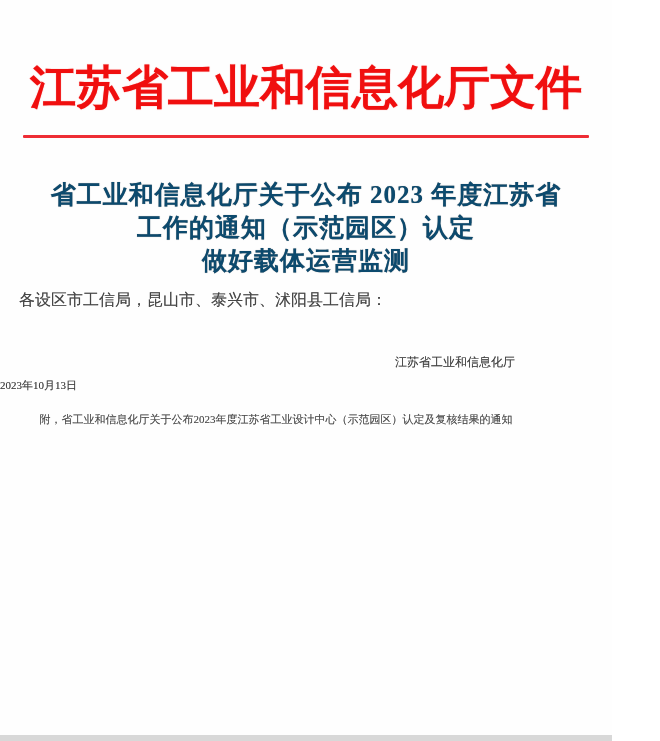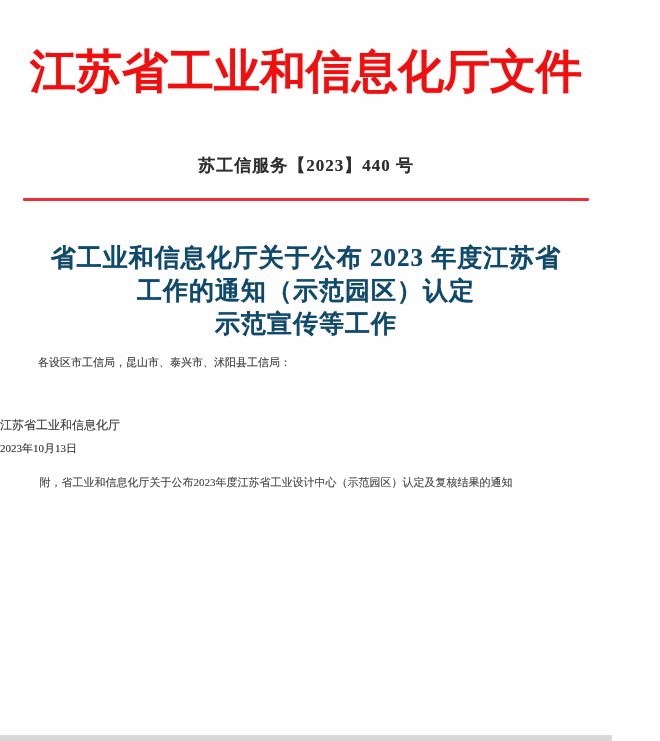--- a/index.html
+++ b/index.html
@@ -4,21 +4,21 @@
 <style>
   html, body { margin: 0; padding: 0; background: #ffffff; }
   .page {
     position: relative;
     width: 612px;
     height: 741px;
     background: #fefefe;
     overflow: hidden;
     font-family: "Liberation Serif", serif;
     box-sizing: border-box;
-    padding-top: 46px;
+    padding-top: 62px;
   }
   .masthead {
     margin: 0;
     text-align: center;
     font-size: 46px;
     line-height: 1.12;
     font-weight: 900;
     color: #f00f0f;
     letter-spacing: 0px;
     text-shadow: 0 0 1px rgba(240,16,16,.55);
@@ -43,45 +43,45 @@
     margin-top: 40px;
     text-align: center;
     font-size: 25px;
     line-height: 33px;
     font-weight: 700;
     color: #0c4a6e;
     letter-spacing: 1px;
     text-shadow: 0 0 .7px rgba(30,30,30,.55);
   }
   .body-text {
-    margin: 12px 23px 0 38px;
-    font-size: 11px;
+    margin: 12px 23px 0 19px;
+    font-size: 16px;
     line-height: 22.5px;
     color: #464646;
     text-align: justify;
     text-justify: inter-ideograph;
     text-shadow: 0 0 .5px rgba(70,70,70,.55);
-    font-family: Liberation Mono, monospace;
   }
   .addressee { line-height: 22px; }
   .para {
     margin: 0;
     text-indent: 2em;
   }
   .attachment {
     margin: 26px 0 0 0;
     text-indent: 1.7em;
   }
   .signature {
     margin-top: 40px;
     font-size: 12px;
     color: #3f3f3f;
     text-shadow: 0 0 .5px rgba(60,60,60,.5);
   }
   .issuer {
+    text-align: right;
     margin-right: 97px;
     line-height: 23px;
   }
   .date {
     margin-right: 107px;
     font-size: 11px;
     line-height: 23px;
   }
   .footer-note {
     margin: 15px 23px 8px 23px;
@@ -99,28 +99,27 @@
     background: #d8d8d8;
   }
 </style>
 </head>
 <body>
 
 <div class="page">
 
   <h1 class="masthead">江苏省工业和信息化厅文件</h1>
 
-  <div class="doc-number">苏工信服务【2023】440 号</div>
 
   <div class="red-rule"></div>
 
   <div class="heading">
     <div>省工业和信息化厅关于公布 2023 年度江苏省</div>
     <div>工作的通知（示范园区）认定</div>
-    <div>示范宣传等工作</div>
+    <div>做好载体运营监测</div>
   </div>
 
   <div class="body-text">
     <div class="addressee">各设区市工信局，昆山市、泰兴市、沭阳县工信局：</div>
   </div>
 
   <div class="signature">
     <div class="issuer">江苏省工业和信息化厅</div>
     <div class="date">2023年10月13日</div>
   </div>

